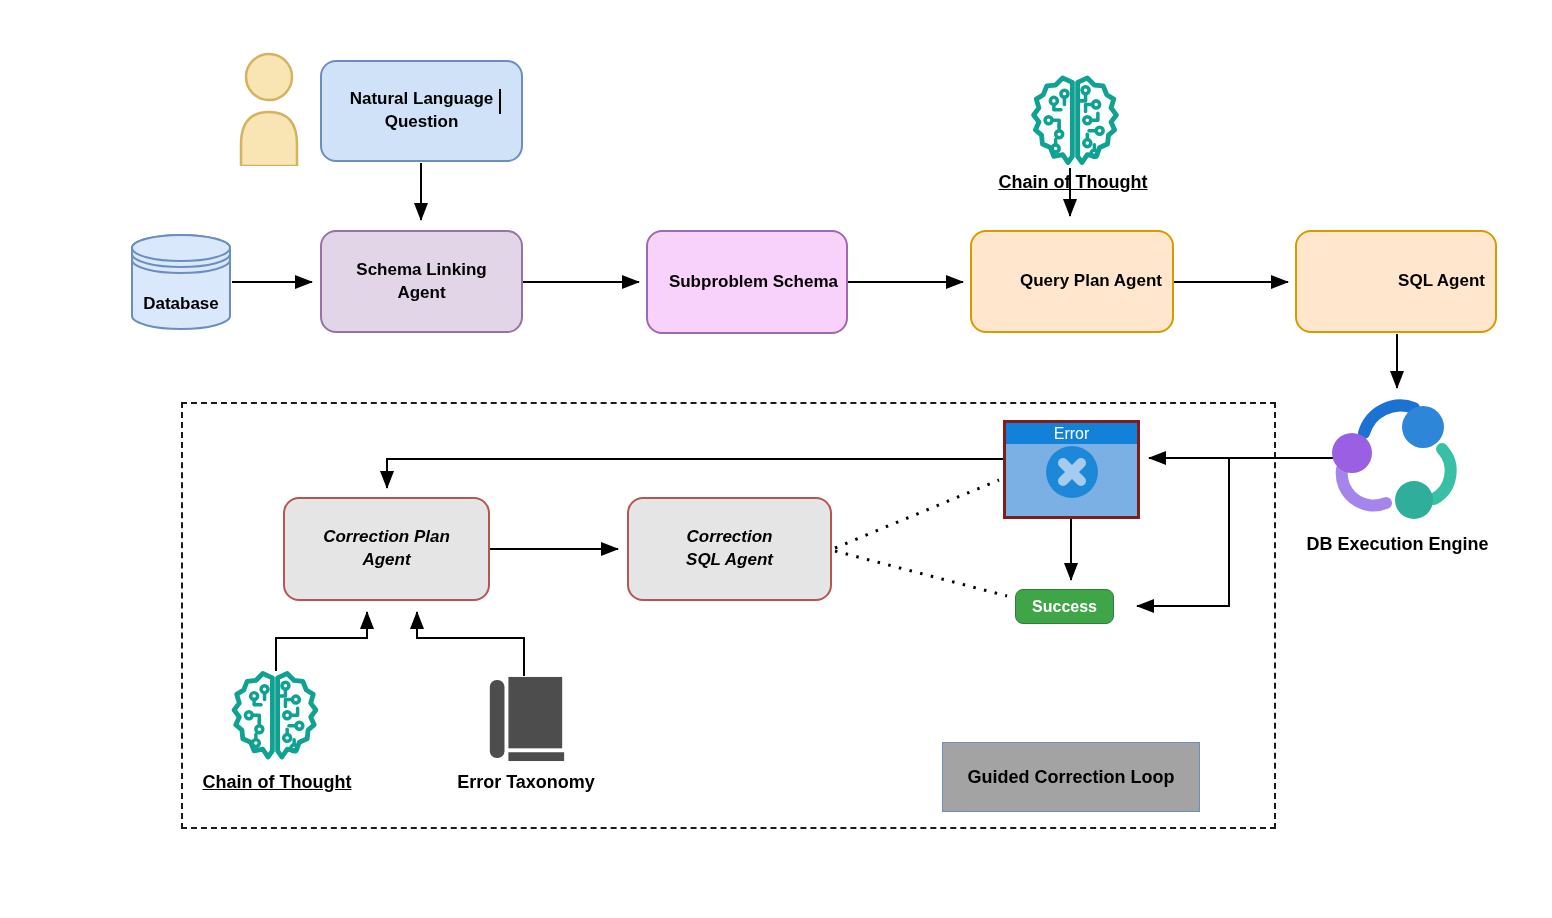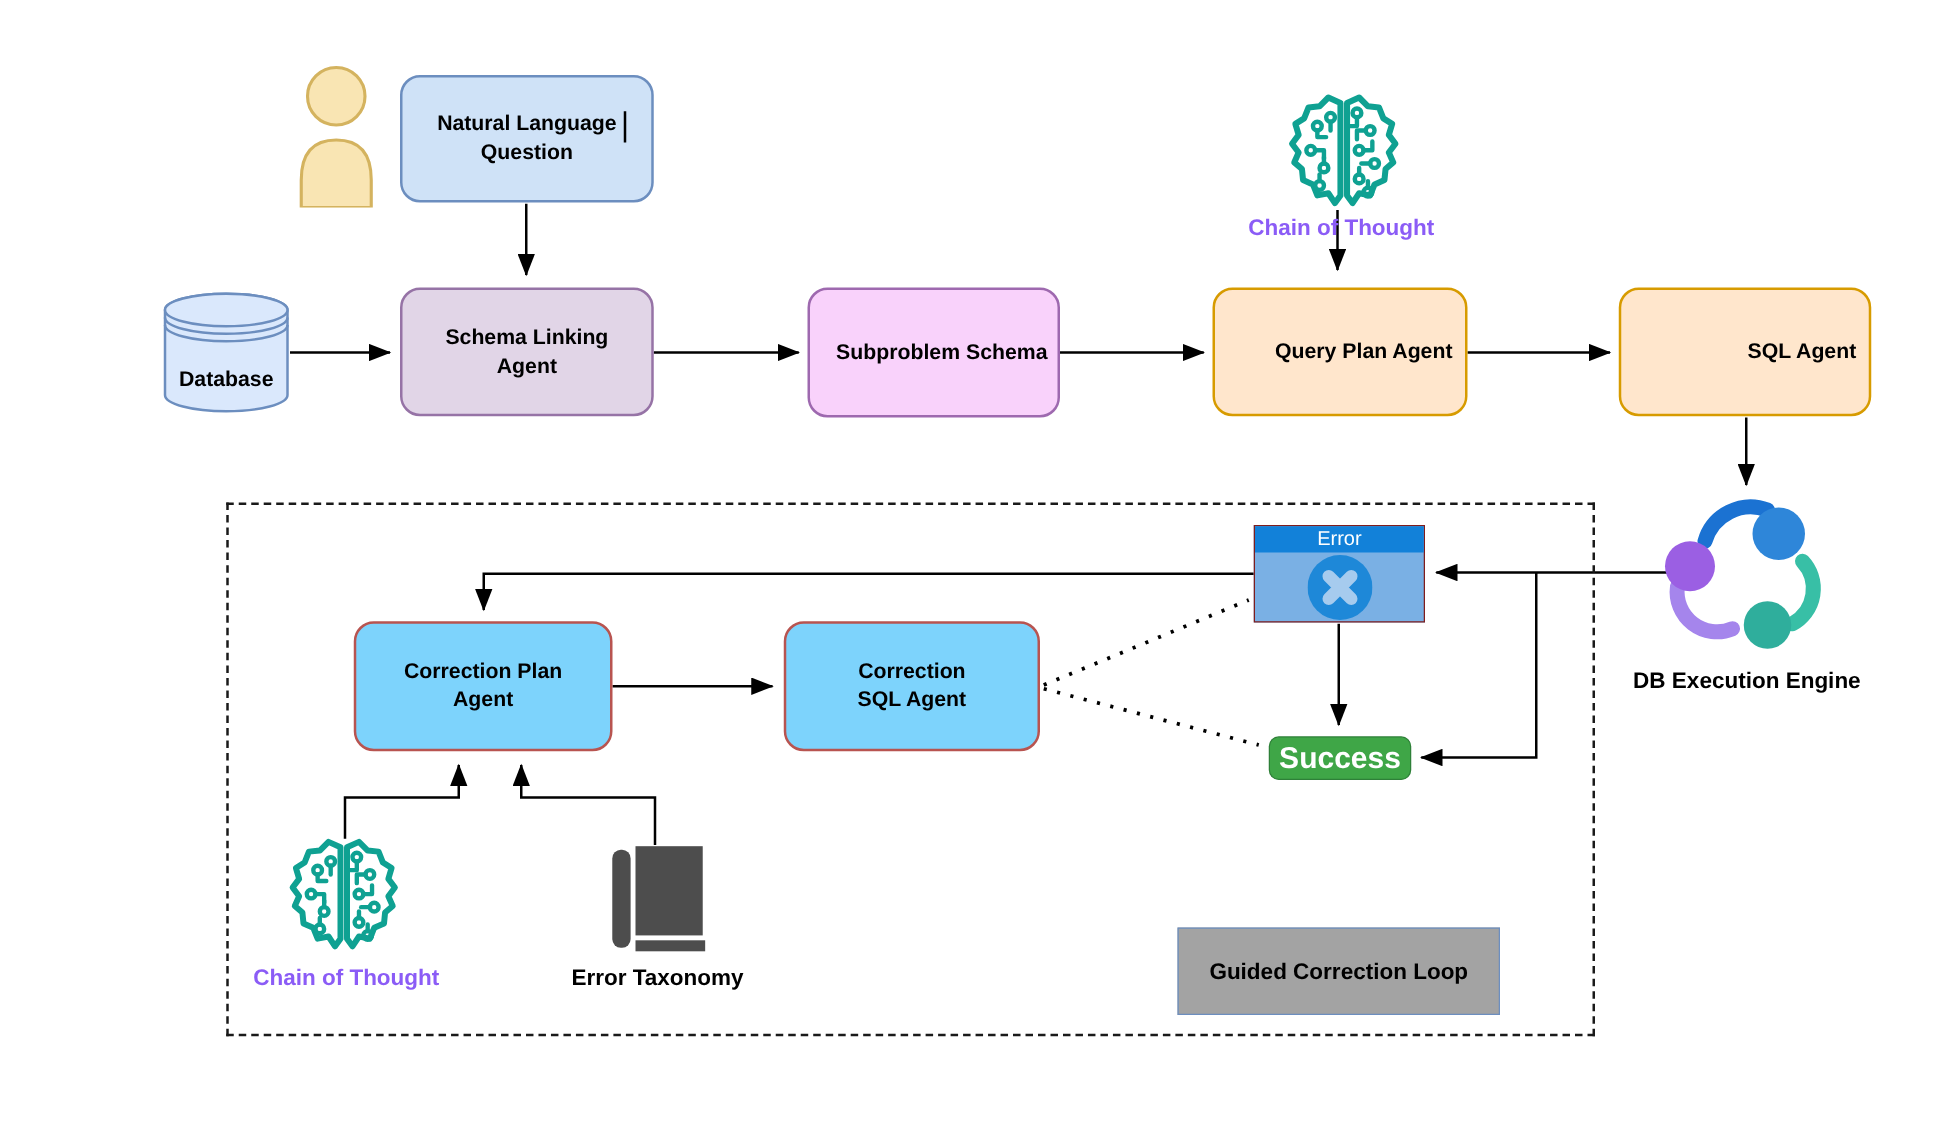--- a/index.html
+++ b/index.html
@@ -10,38 +10,38 @@
   .dot{stroke:#000;stroke-width:3;fill:none;stroke-dasharray:2.5 8.5;}
 
   .node{position:absolute;display:flex;align-items:center;justify-content:flex-end;
         text-align:center;font-weight:bold;font-size:17px;color:#000;
         box-sizing:border-box;line-height:1.35;}
   .rounded{border-radius:16px;border:2px solid;}
   .c-blue   {background:#cfe2f7;border-color:#6c8ebf;}
   .c-purple {background:#e1d5e7;border-color:#9673a6;}
   .c-pink   {background:#f9d2fb;border-color:#9e69af;}
   .c-orange {background:#ffe6cc;border-color:#d79b00;}
-  .c-red    {background:#7dd3fc;border-color:#b85450;}
+  .c-red    {background:#e5e5e5;border-color:#b85450;font-style:italic;}
 
   .icon{position:absolute;}
   .icon-label{position:absolute;font-weight:bold;font-size:18px;text-align:center;color:#000;}
-  .slate{color:#8b5cf6;}
+  .slate{color:#000000;text-decoration:underline;}
 
   .dashed-box{position:absolute;left:181px;top:402px;width:1095px;height:427px;
               border:2px dashed #1a1a1a;box-sizing:border-box;}
 
-  .error-win{position:absolute;left:1003px;top:420px;width:137px;height:78px;
-             background:#7ab0e4;border:1px solid #7f1d1d;box-sizing:border-box;}
+  .error-win{position:absolute;left:1003px;top:420px;width:137px;height:99px;
+             background:#7ab0e4;border:3px solid #7f1d1d;box-sizing:border-box;}
   .error-title{height:21px;background:#1281d9;color:#fff;font-size:16px;
                text-align:center;line-height:21px;}
   .error-body{display:flex;justify-content:center;align-items:center;height:55px;}
 
-  .success{position:absolute;left:1015px;top:589px;width:114px;height:35px;
+  .success{position:absolute;left:1015px;top:589px;width:99px;height:35px;
            background:#3fa647;border:1px solid #2e8038;border-radius:8px;
-           color:#fff;font-weight:bold;font-size:24px;display:flex;
+           color:#fff;font-weight:bold;font-size:16px;display:flex;
            align-items:center;justify-content:center;box-sizing:border-box;}
 
   .gcl{position:absolute;left:942px;top:742px;width:258px;height:70px;
        background:#a3a3a3;border:1px solid #6c8ebf;display:flex;align-items:center;
        justify-content:center;font-weight:bold;font-size:18px;box-sizing:border-box;}
 
   .cursor{position:absolute;left:177px;top:27px;width:2px;height:25px;background:#000;}
 
   .db-label{position:absolute;left:0;right:0;bottom:18px;text-align:center;
             font-weight:bold;font-size:17px;color:#000;}

